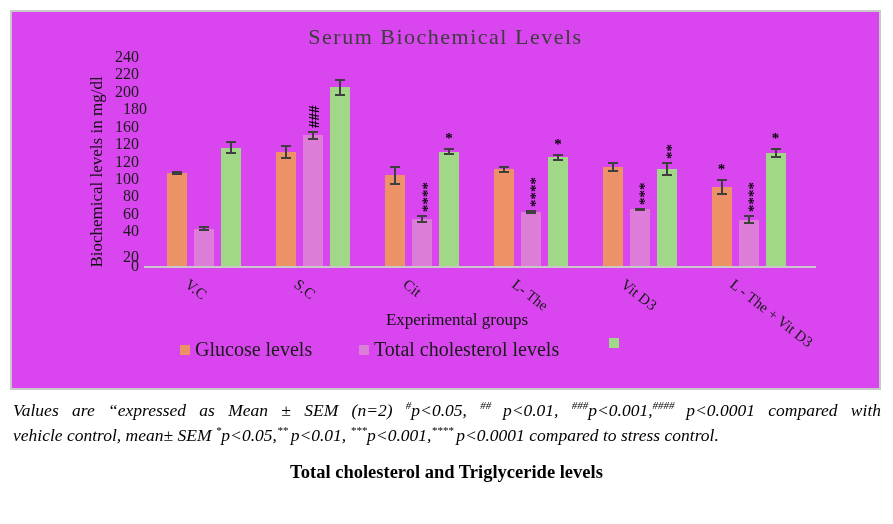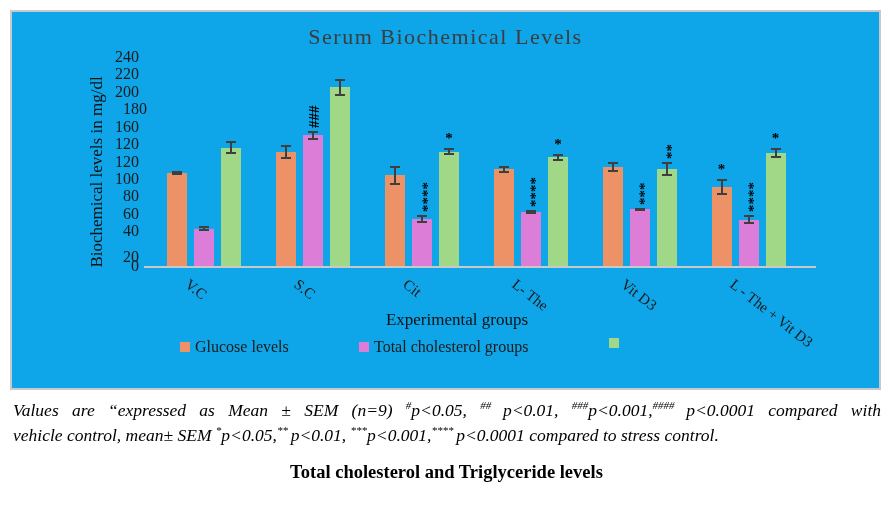--- a/index.html
+++ b/index.html
@@ -1,39 +1,39 @@
 <!DOCTYPE html>
 <html><head>
 <meta charset="utf-8">
 <style>
   html,body{margin:0;padding:0;background:#fff;}
   .page{position:relative;width:893px;height:524px;background:#fff;
         font-family:"Liberation Serif", serif;overflow:hidden;}
   .fig-box{position:absolute;left:10px;top:10px;width:867px;height:376px;
-           border:2px solid #c9c9c9;background:#0ea5e9;}
+           border:2px solid #c9c9c9;background:#d946ef;}
   .chart-title{position:absolute;left:0;top:12px;width:100%;text-align:center;
                font-size:22px;letter-spacing:1.5px;color:#3d3d3d;}
   .y-axis-label{position:absolute;left:-25px;top:150px;width:220px;text-align:center;
                 transform:rotate(-90deg);transform-origin:center;
                 font-size:17px;color:#111;white-space:nowrap;}
   .plot{position:absolute;left:135px;top:45px;width:653px;height:209px;}
   .baseline{position:absolute;left:132px;top:254px;width:672px;height:2px;background:#c9c9c9;}
   .ytick{position:absolute;width:42px;text-align:right;font-size:16px;color:#1a1a1a;}
   .bar{position:absolute;bottom:0;}
   .errbar{position:absolute;}
   .errbar .stem{position:absolute;left:50%;top:0;bottom:0;width:2px;margin-left:-1px;background:#3f3f3f;}
   .errbar .cap{position:absolute;left:0;width:100%;height:2px;background:#3f3f3f;}
   .ann{position:absolute;transform:translate(-50%,-100%);font-weight:bold;color:#000;
        font-size:15px;line-height:13px;text-align:center;}
   .ann.vert{writing-mode:vertical-rl;letter-spacing:0px;}
   .xtick{position:absolute;font-size:15px;color:#1a1a1a;white-space:nowrap;
          transform:rotate(38deg);transform-origin:0 0;}
   .x-axis-label{position:absolute;left:135px;top:298px;width:620px;text-align:center;
                 font-size:17px;color:#111;}
-  .legend-item{position:absolute;top:326px;display:flex;align-items:center;font-size:16px;color:#1a1a1a;}
+  .legend-item{position:absolute;top:326px;display:flex;align-items:center;font-size:20px;color:#1a1a1a;}
   .legend-swatch{width:10px;height:10px;margin-right:5px;display:inline-block;}
   .note{position:absolute;left:13px;top:398px;width:868px;font-style:italic;
         font-size:17.5px;color:#000;line-height:25px;}
   .note .line1{text-align:justify;text-align-last:justify;}
   .note sup{font-size:11px;line-height:0;}
   .caption{position:absolute;left:0;top:458px;width:100%;text-align:center;
            font-weight:bold;font-size:18.5px;color:#000;line-height:29px;}
 </style>
 </head>
 <body>
@@ -69,21 +69,21 @@
         <div class="xtick" style="left: 724.583px; top: 264px;">L - The + Vit D3</div>
       </div>
     <div class="x-axis-label">Experimental groups</div>
     <div id="legend">
         <div class="legend-item" style="left: 168px;">
           <div class="legend-swatch" style="background: rgb(237, 145, 102);"></div>
           <div style="display: inline;">Glucose levels</div>
         </div>
         <div class="legend-item" style="left: 347px;">
           <div class="legend-swatch" style="background: rgb(220, 126, 216);"></div>
-          <div style="display: inline;">Total cholesterol groups</div>
+          <div style="display: inline;">Total cholesterol levels</div>
         </div>
         <div class="legend-item" style="left: 597px;">
           <div class="legend-swatch" style="background: rgb(161, 216, 135);"></div>
         </div>
       </div>
   <div class="bar" style="left: 155.417px; top: 160.821px; width: 20px; height: 93.1792px; background: rgb(237, 145, 102); position: absolute;"></div>
       <div class="errbar" style="left: 160.417px; top: 159.079px; width: 10px; height: 3.48333px;">
         <div class="stem"></div>
         <div class="cap" style="top: 0px;"></div>
         <div class="cap" style="bottom: 0px;"></div>
@@ -196,21 +196,21 @@
       <div class="bar" style="left: 753.583px; top: 140.792px; width: 20px; height: 113.208px; background: rgb(161, 216, 135); position: absolute;"></div>
       <div class="errbar" style="left: 758.583px; top: 135.567px; width: 10px; height: 10.45px;">
         <div class="stem"></div>
         <div class="cap" style="top: 0px;"></div>
         <div class="cap" style="bottom: 0px;"></div>
       </div>
       <div class="ann" style="left: 763.583px; top: 132.567px;">*</div>
     </div>
 
   <div class="note">
-    <div class="line1" id="note-line-0"><span>Values are “expressed as Mean ± SEM (n=9) </span><sup>#</sup><span>p&lt;0.05, </span><sup>## </sup><span>p&lt;0.01, </span><sup>###</sup><span>p&lt;0.001,</span><sup>#### </sup><span>p&lt;0.0001 compared with</span></div>
+    <div class="line1" id="note-line-0"><span>Values are “expressed as Mean ± SEM (n=2) </span><sup>#</sup><span>p&lt;0.05, </span><sup>## </sup><span>p&lt;0.01, </span><sup>###</sup><span>p&lt;0.001,</span><sup>#### </sup><span>p&lt;0.0001 compared with</span></div>
     <div class="line2" id="note-line-1"><span>vehicle control, mean± SEM </span><sup>*</sup><span>p&lt;0.05,</span><sup>** </sup><span>p&lt;0.01, </span><sup>***</sup><span>p&lt;0.001,</span><sup>**** </sup><span>p&lt;0.0001 compared to stress control.</span></div>
   </div>
 
   <div class="caption">
     <div>Total cholesterol and Triglyceride levels</div>
   </div>
 
 </div>
 
 </body></html>

